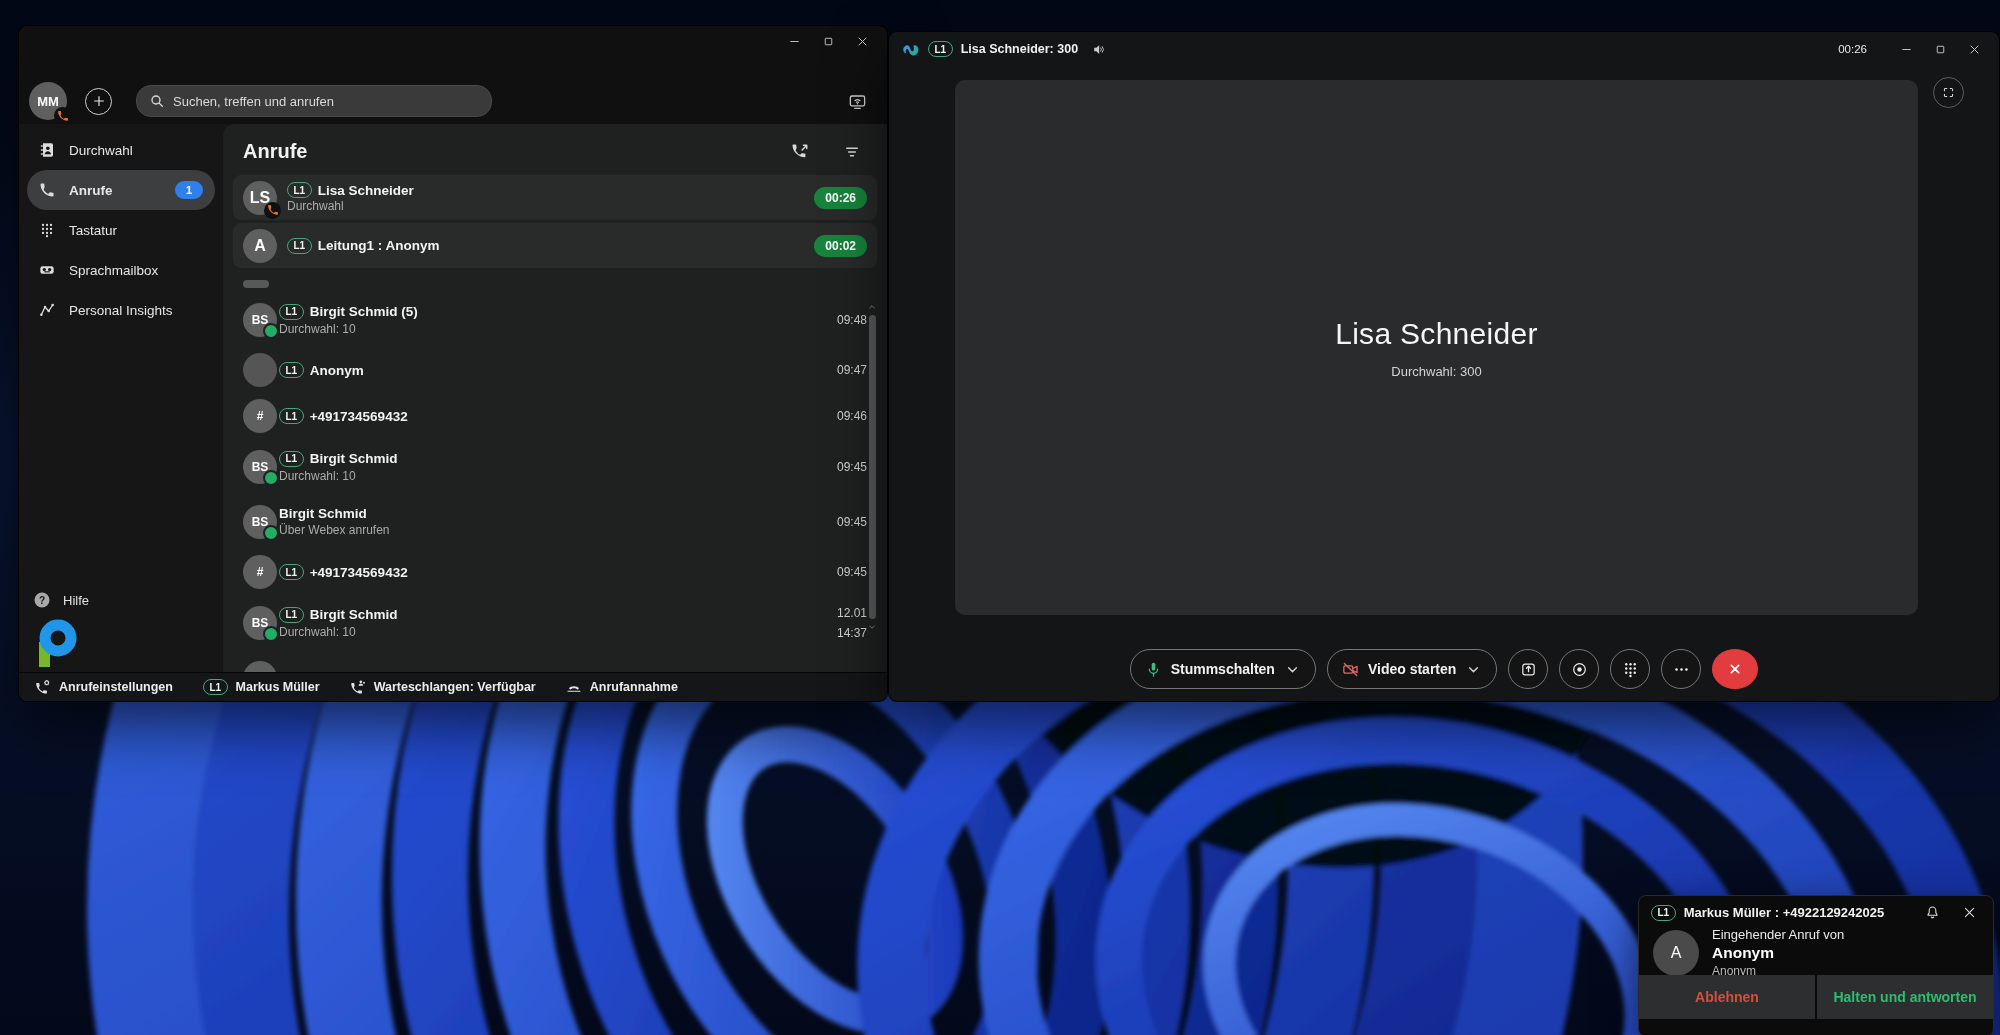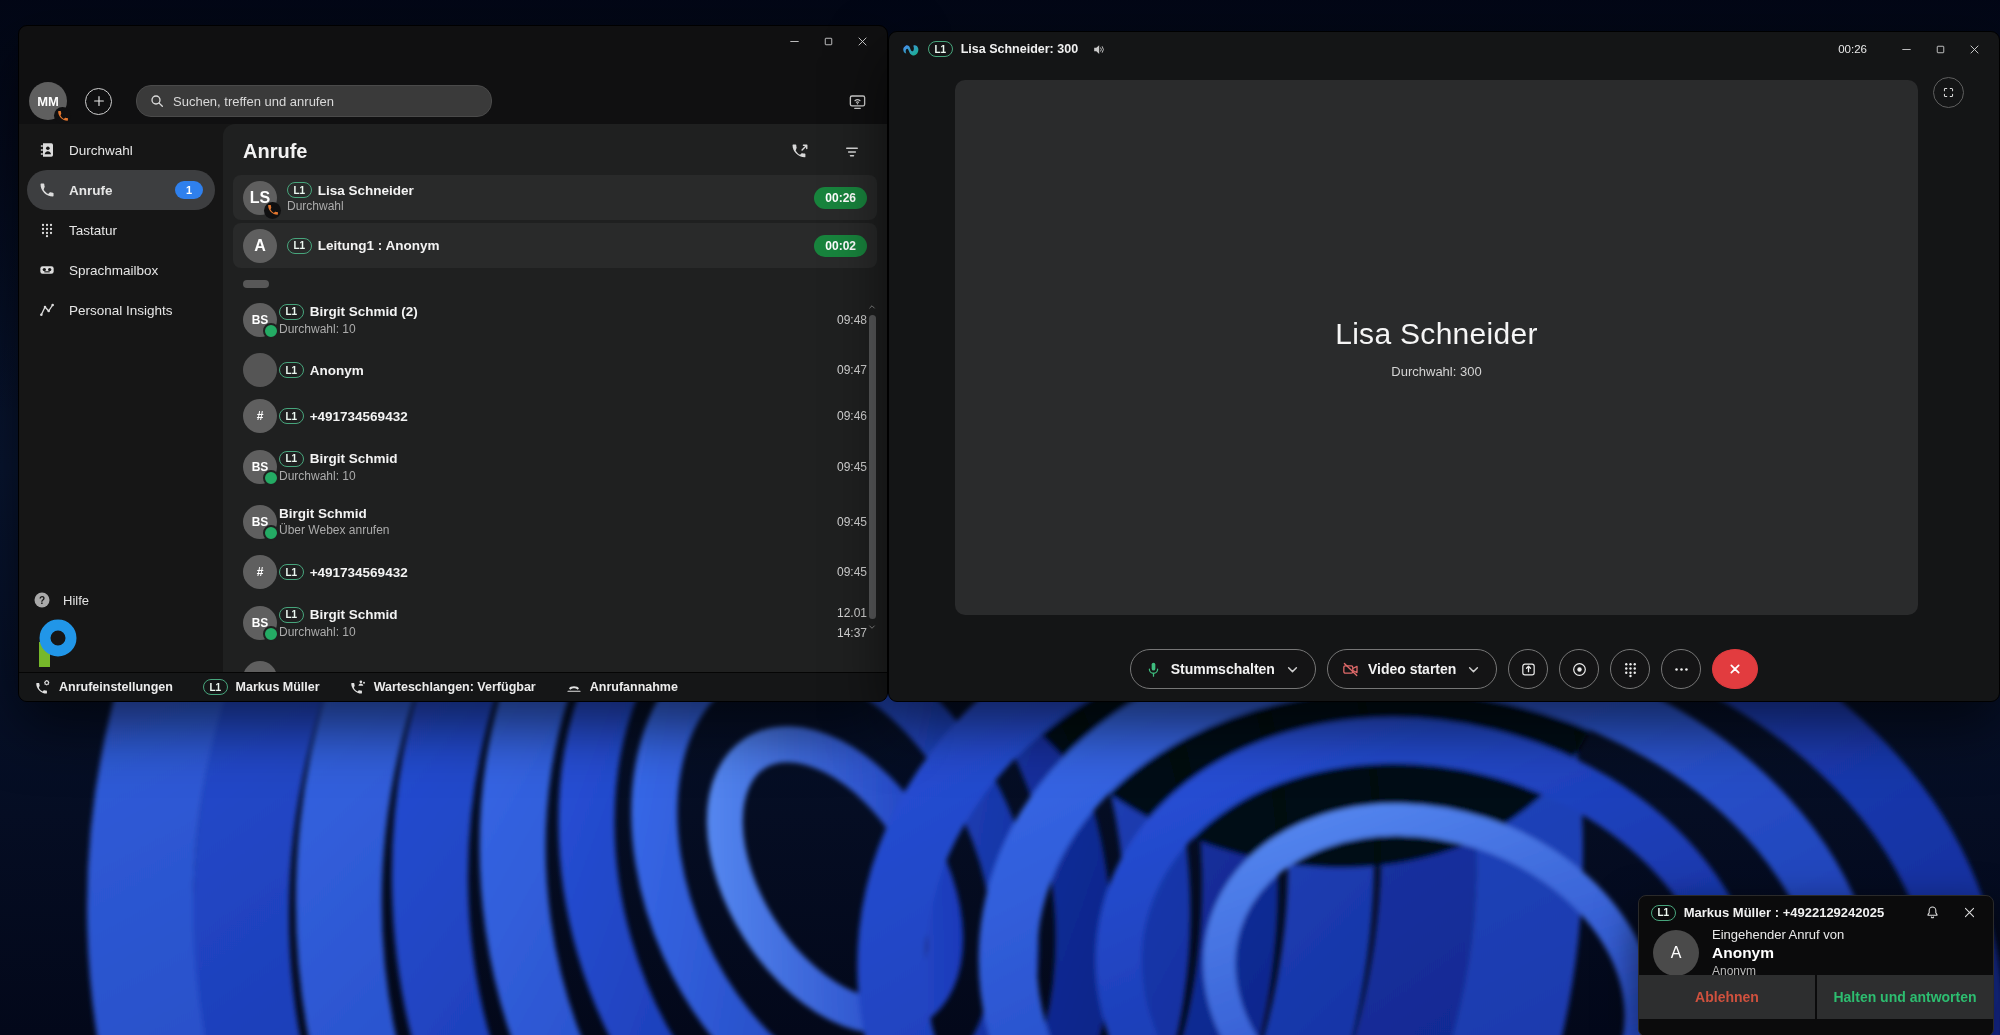--- a/index.html
+++ b/index.html
@@ -429,21 +429,21 @@
       <div id="history">
 
       <div class="h-row two">
             <div class="avatar">
               <span>BS</span>
               <span class="presence"></span>
             </div>
             <div class="h-main">
               <span class="nameline">
                 <span class="l1badge">L1</span>
-                <span class="name">Birgit Schmid (2)</span>
+                <span class="name">Birgit Schmid (5)</span>
               </span>
               <span class="sub">Durchwahl: 10</span>
             </div>
             <div class="times">
               <span>09:48</span>
 
             </div>
           </div>
           <div class="h-row one">
             <div class="avatar empty">

